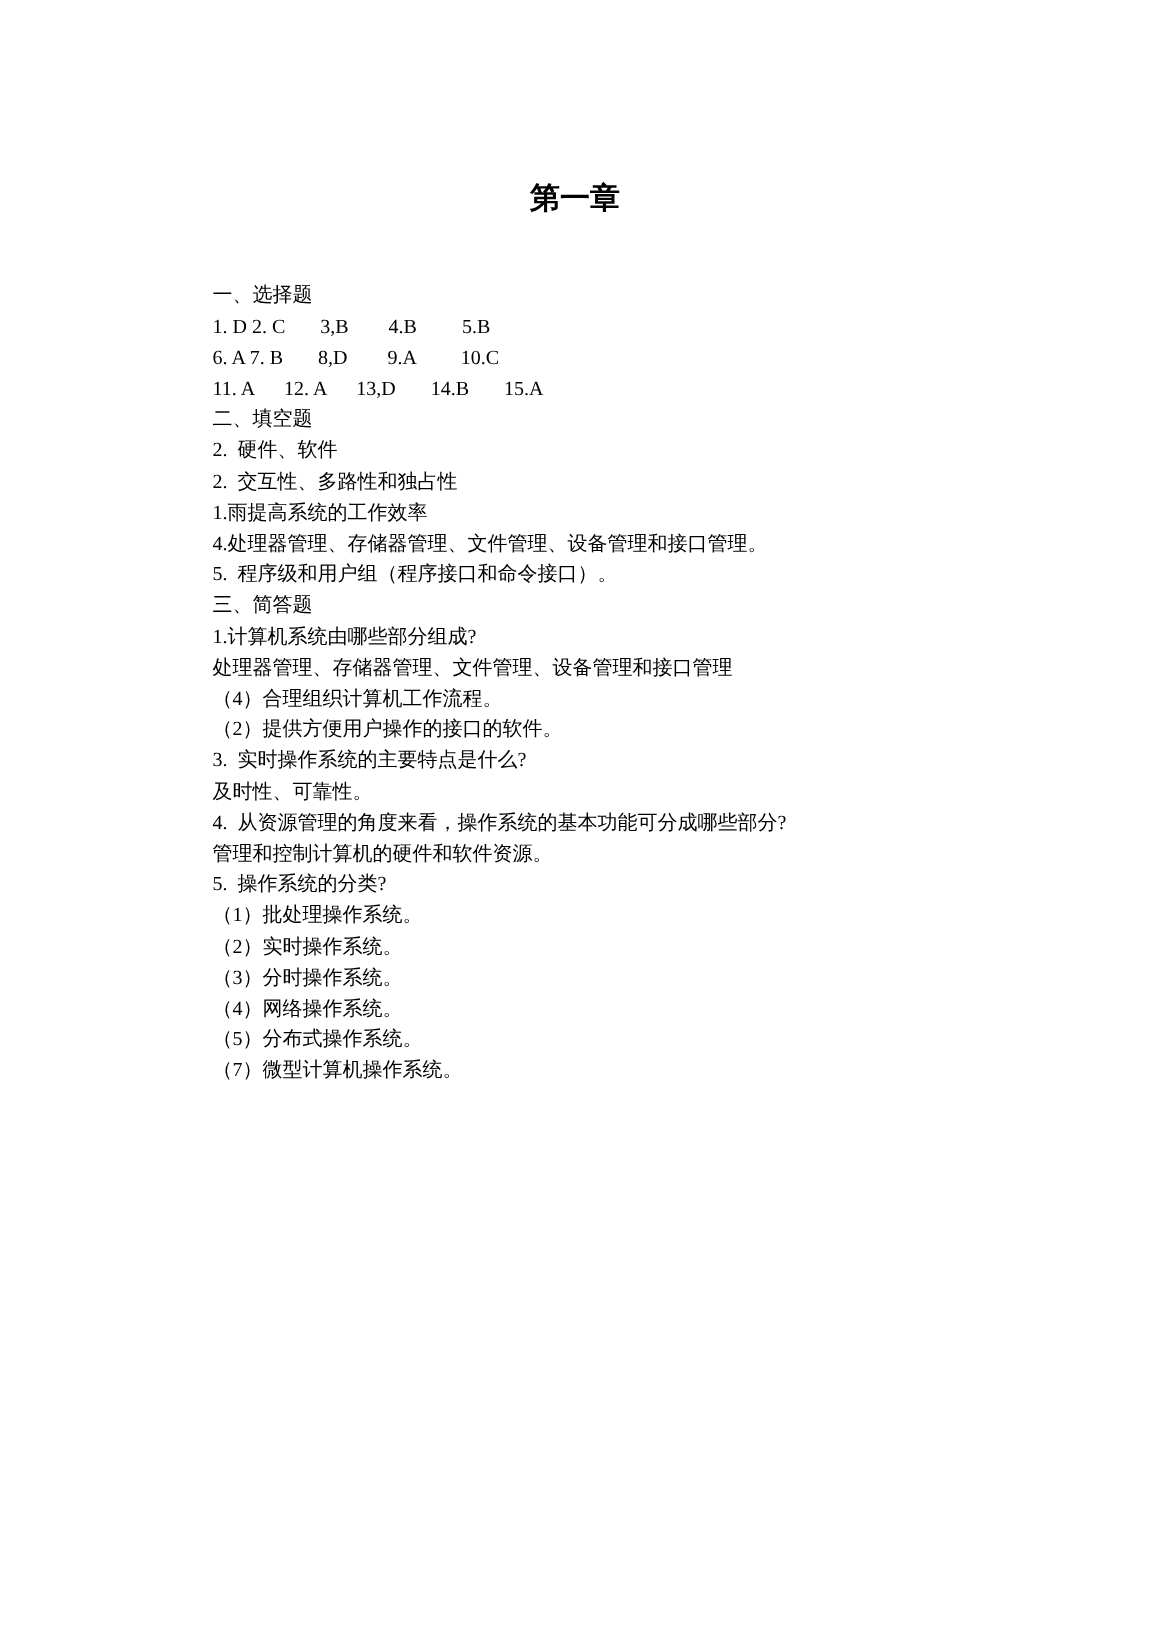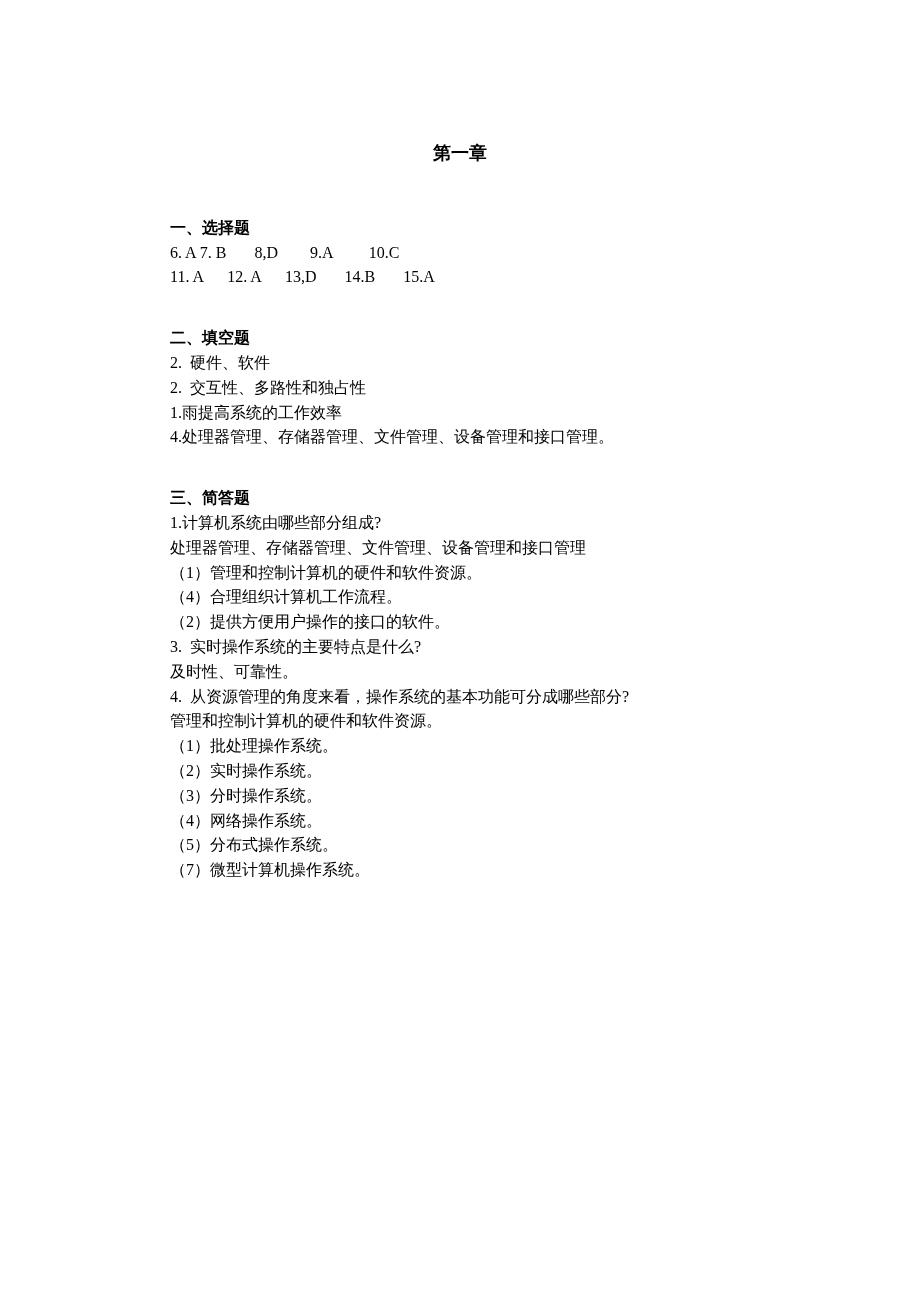--- a/index.html
+++ b/index.html
@@ -9,59 +9,60 @@
       background: #fff;
       font-family: "SimSun", "宋体", serif;
       padding: 140px 170px 0 170px;
       font-size: 16px;
       line-height: 1.55;
       color: #000;
     }
     .title {
       text-align: center;
       font-weight: bold;
-      font-size: 18px;
+      font-size: 24px;
       margin-bottom: 48px;
       font-family: "SimHei", "黑体", sans-serif;
     }
     .section-heading {
-      font-weight: bold;
-      margin-top: 36px;
+      font-weight: normal;
     }
     .line { white-space: pre; }
   </style>
 </head>
 <body>
 
 <div class="title">第一章</div>
 
 <div>
   <div class="section-heading">一、选择题</div>
+  <div class="line">1. D 2. C       3,B        4.B         5.B</div>
   <div class="line">6. A 7. B       8,D        9.A         10.C</div>
   <div class="line">11. A      12. A      13,D       14.B       15.A</div>
 </div>
 
 <div>
   <div class="section-heading">二、填空题</div>
   <div class="line">2.  硬件、软件</div>
   <div class="line">2.  交互性、多路性和独占性</div>
   <div class="line">1.雨提高系统的工作效率</div>
   <div class="line">4.处理器管理、存储器管理、文件管理、设备管理和接口管理。</div>
+  <div class="line">5.  程序级和用户组（程序接口和命令接口）。</div>
 </div>
 
 <div>
   <div class="section-heading">三、简答题</div>
   <div class="line">1.计算机系统由哪些部分组成?</div>
   <div class="line">处理器管理、存储器管理、文件管理、设备管理和接口管理</div>
-  <div class="line">（1）管理和控制计算机的硬件和软件资源。</div>
   <div class="line">（4）合理组织计算机工作流程。</div>
   <div class="line">（2）提供方便用户操作的接口的软件。</div>
   <div class="line">3.  实时操作系统的主要特点是什么?</div>
   <div class="line">及时性、可靠性。</div>
   <div class="line">4.  从资源管理的角度来看，操作系统的基本功能可分成哪些部分?</div>
   <div class="line">管理和控制计算机的硬件和软件资源。</div>
+  <div class="line">5.  操作系统的分类?</div>
   <div class="line">（1）批处理操作系统。</div>
   <div class="line">（2）实时操作系统。</div>
   <div class="line">（3）分时操作系统。</div>
   <div class="line">（4）网络操作系统。</div>
   <div class="line">（5）分布式操作系统。</div>
   <div class="line">（7）微型计算机操作系统。</div>
 </div>
 
 </body></html>

